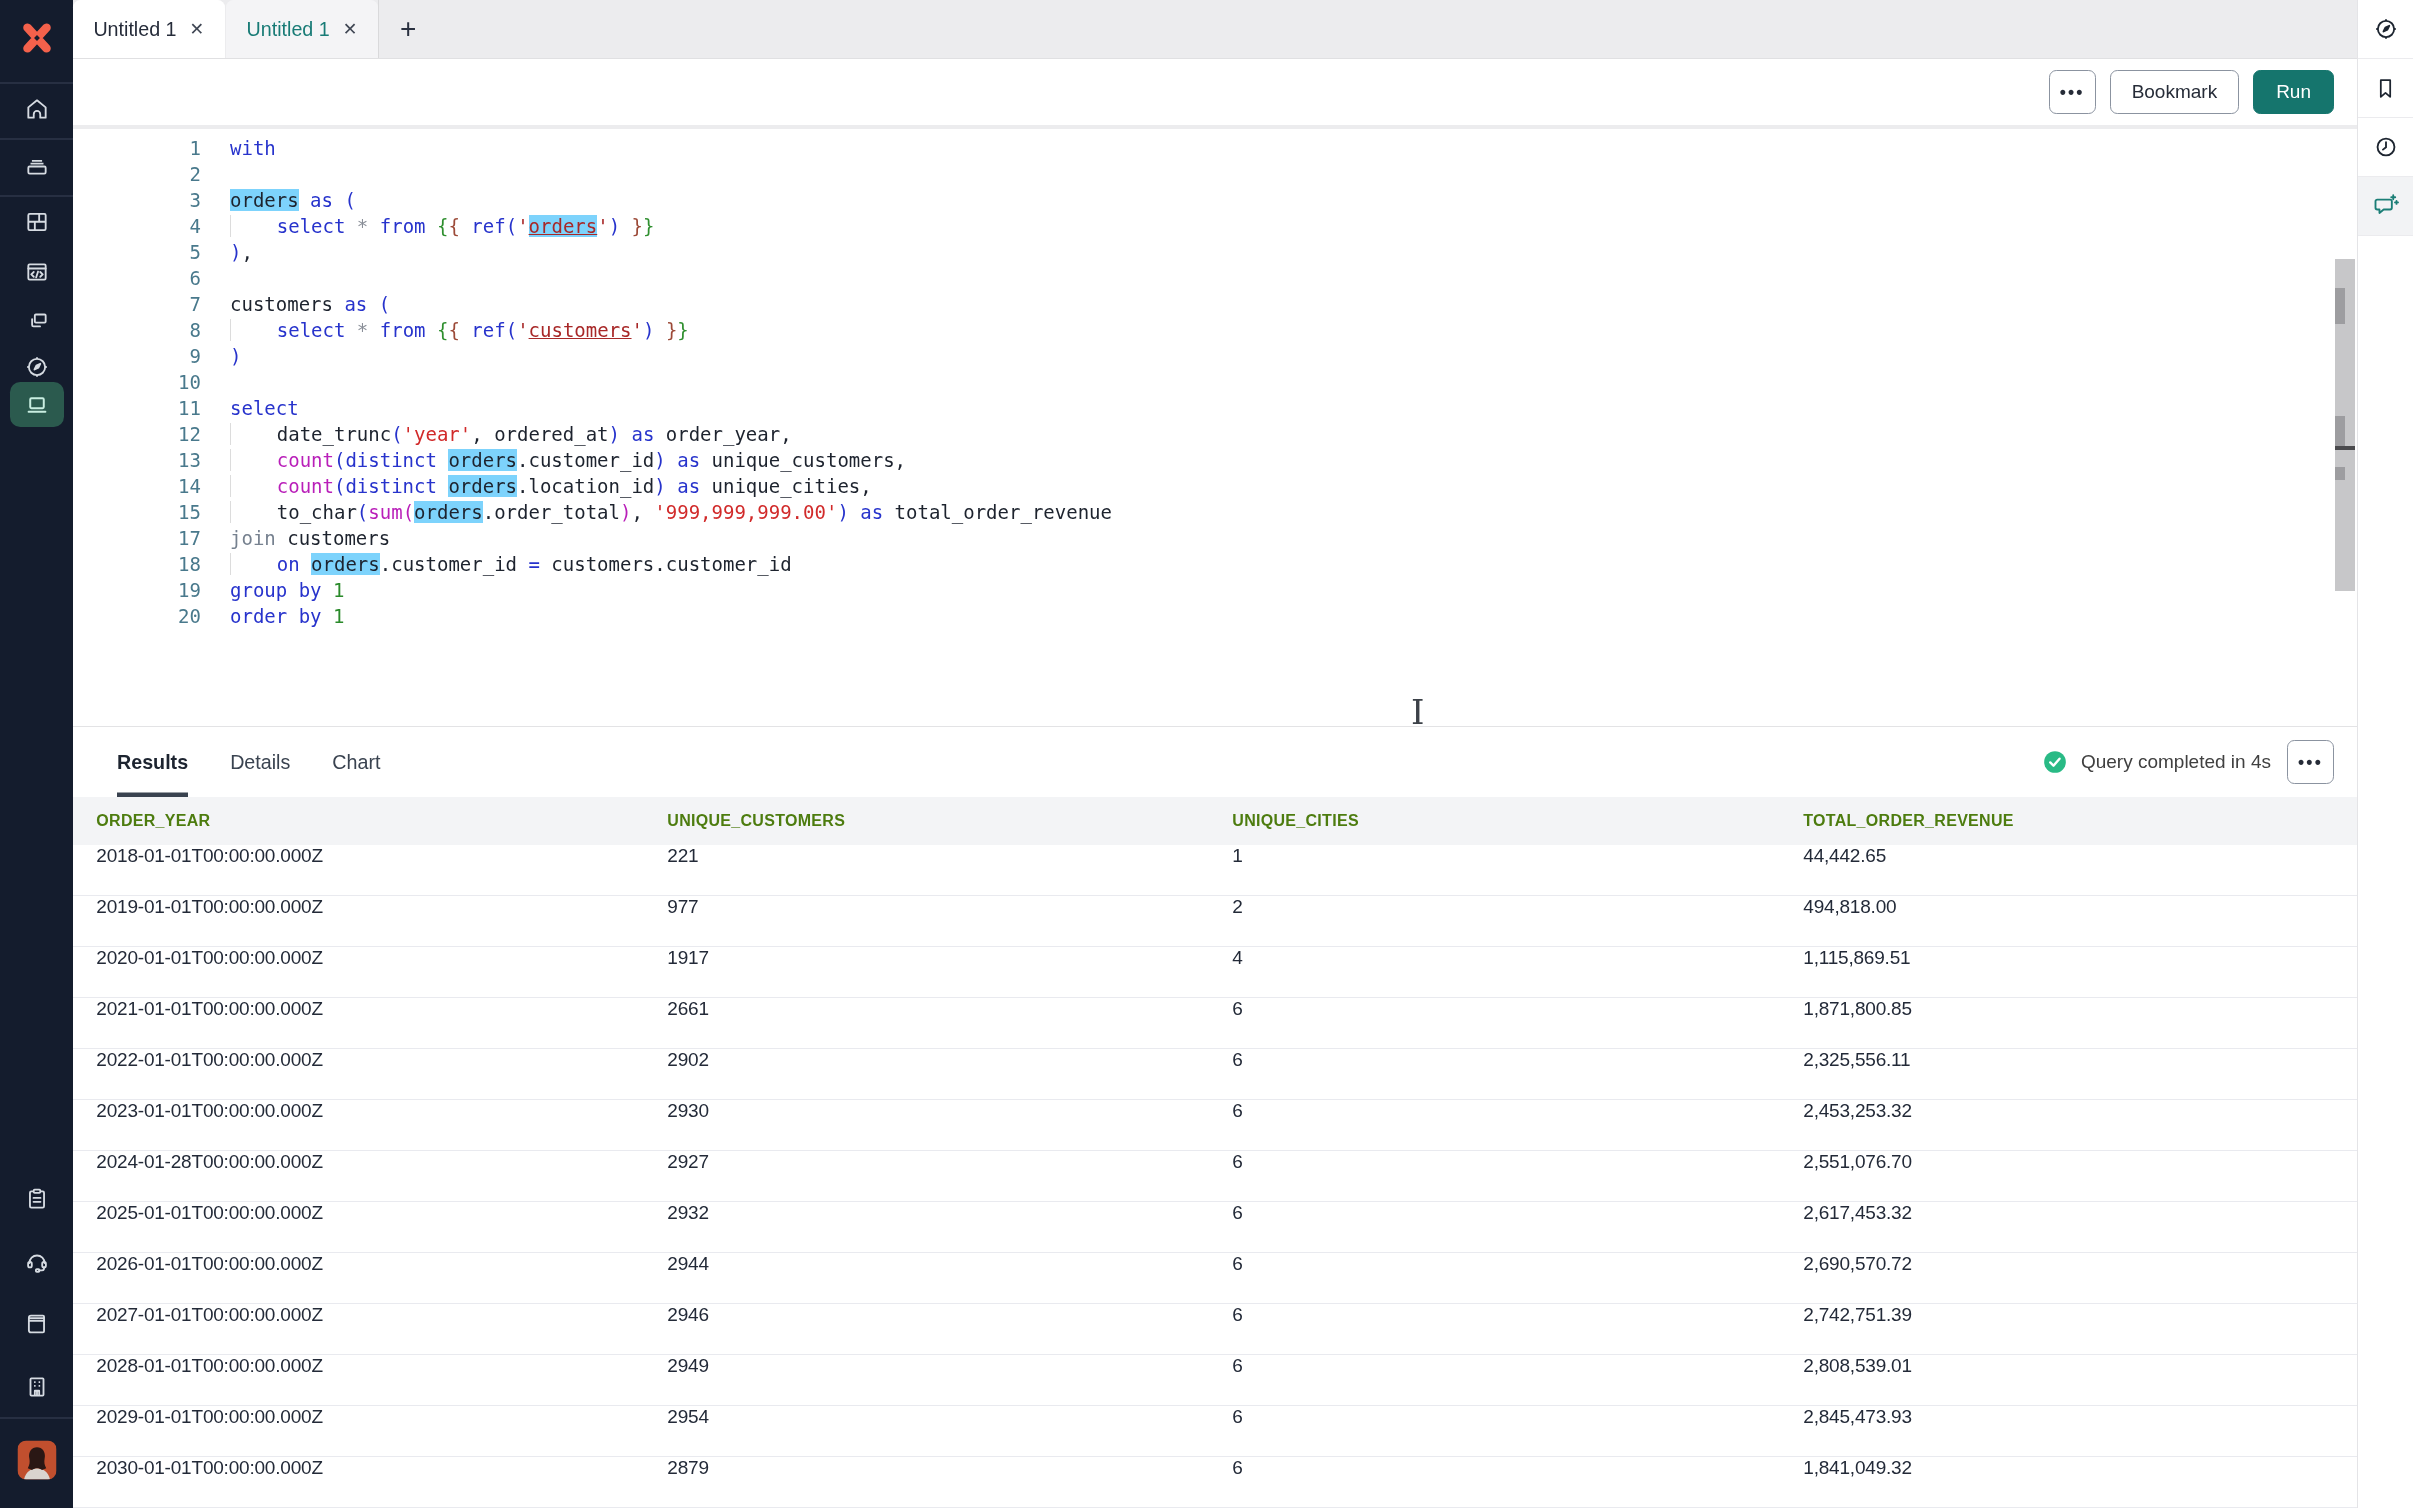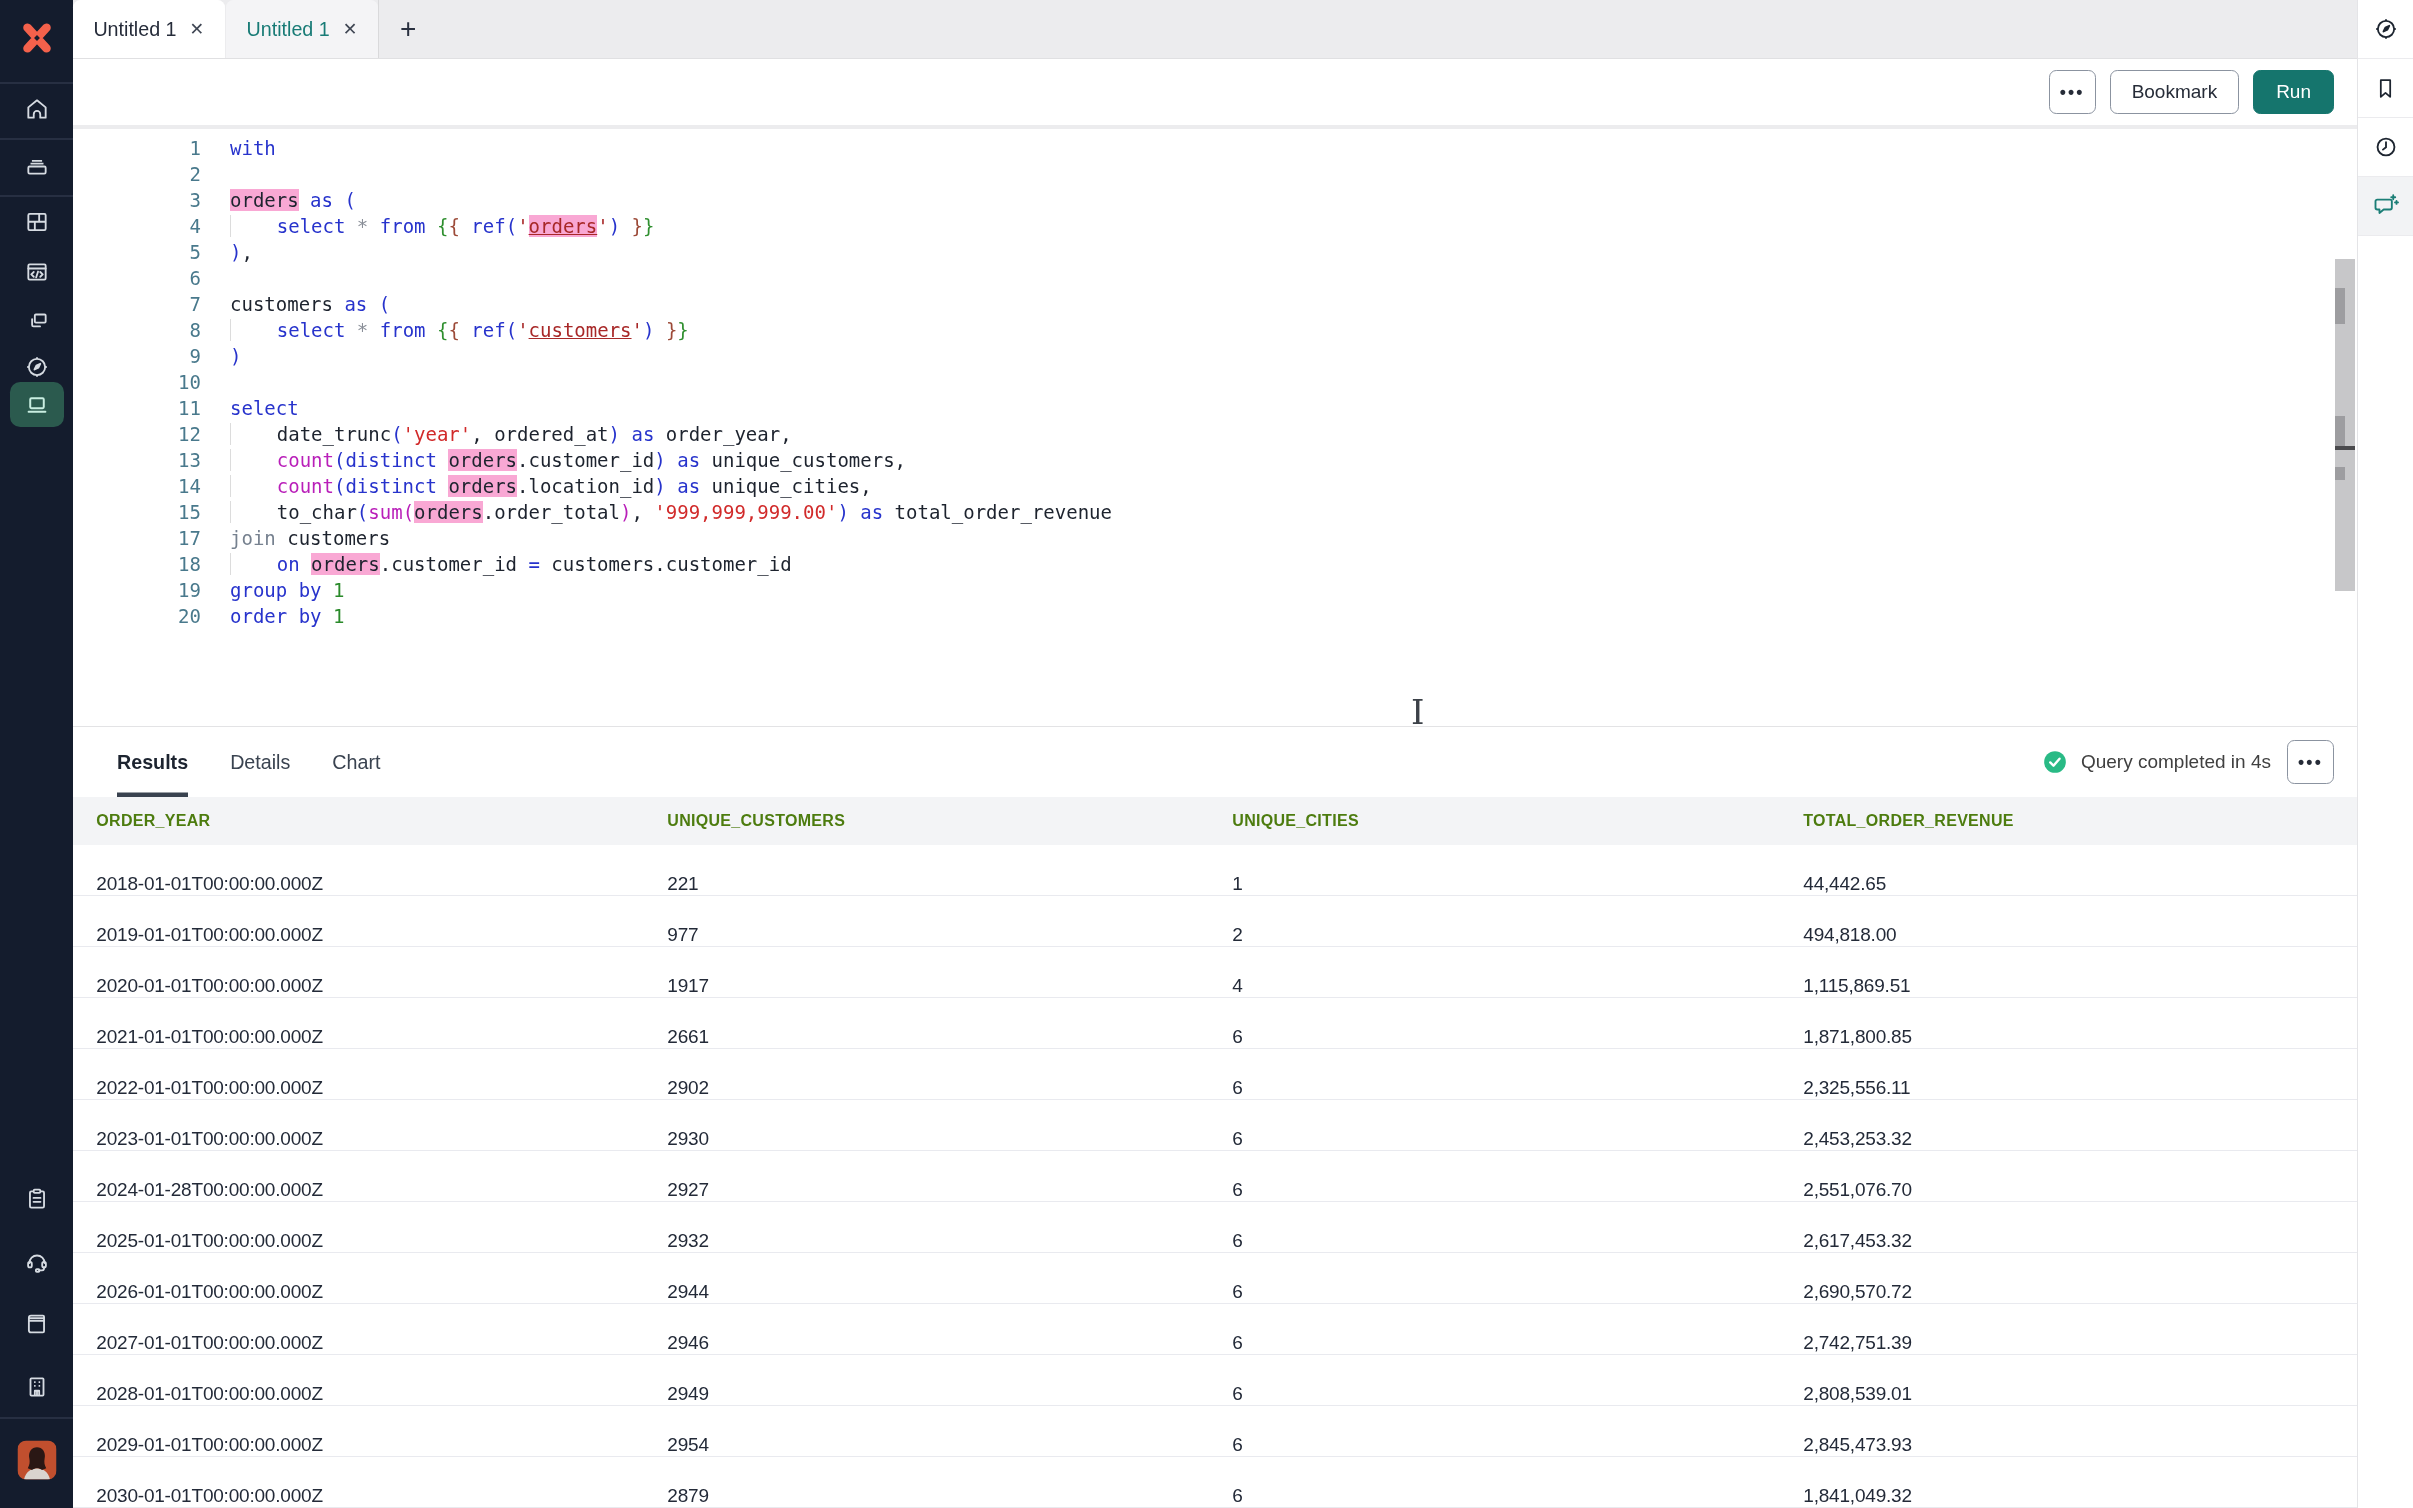--- a/index.html
+++ b/index.html
@@ -32,38 +32,38 @@
   
   .editor{position:relative;flex:1 1 auto;background:#fff;padding-top:5.8px;overflow:hidden;
           font-family:"DejaVu Sans Mono",monospace;font-size:19px;}
   .line{display:flex;height:26px;line-height:26px;white-space:pre;}
   .ln{width:128px;text-align:right;color:#49798c;flex:0 0 128px;}
   .lcode{margin-left:29px;color:#1d232e;}
   .line.cur{background:#fbfbfb;box-shadow:0 -1.5px 0 #e9e9ea,0 1.5px 0 #e9e9ea;}
   .line.cur .ln{color:#1f566b;font-weight:700;}
   .tk.kw{color:#2733cc;} .tk.fn{color:#b91fb9;} .tk.str{color:#d12a2a;}
   .tk.ref{color:#a82828;text-decoration:underline;} .tk.refq{color:#a82828;}
-  .tk.hl{background:#f9a8d4;} .tk.g{color:#2f8f2f;} .tk.br{color:#9c4a38;}
+  .tk.hl{background:#7dd3fc;} .tk.g{color:#2f8f2f;} .tk.br{color:#9c4a38;}
   .tk.gr{color:#8a8f98;} .tk.dim{color:#76818f;} .tk.num{color:#2a8a2a;} .tk.id{color:#1d232e;}
   .tk.ind{border-left:1.5px solid #dcdcdc;}
   .caret{display:inline-block;width:2.2px;height:22px;background:#15181d;vertical-align:-4.4px;}
   .scrollbar{position:absolute;top:130px;right:2.2px;width:19.7px;height:332px;background:#c7c7c9;}
   .scrollbar .m{position:absolute;left:0;width:10.2px;background:#9d9da0;}
   .scrollbar .dark{position:absolute;left:0;width:19.7px;height:3.6px;background:#4a4a4d;}
   .ibeam{position:absolute;left:1338px;top:563px;font-family:"DejaVu Serif",serif;font-size:34px;color:#3c4148;}
   
   .results{border-top:1.5px solid #e3e3e5;background:#fff;flex:0 0 auto;}
   .rtabrow{height:70px;display:flex;align-items:stretch;padding:0 23px 0 44px;}
   .rtab{display:flex;align-items:center;font-size:19.7px;color:#3a4350;margin-right:42px;}
   .rtab.active{color:#1d2430;font-weight:700;box-shadow:inset 0 -4.4px 0 #39424f;}
   .rstatus{margin-left:auto;display:flex;align-items:center;gap:13px;}
   .rstatus .txt{font-size:19px;color:#404040;}
   .thead{height:48px;background:#f3f4f6;display:flex;align-items:center;
          font-size:16px;font-weight:700;color:#4d7c0f;letter-spacing:0.3px;}
-  .trow{height:50px;display:flex;align-items:flex-end;border-bottom:1.5px solid #e9eaef;
+  .trow{height:50px;display:flex;align-items:flex-start;border-bottom:1.5px solid #e9eaef;
         font-size:19px;color:#232a38;letter-spacing:-0.2px;}
   .thead,.trow{padding-left:14.6px;padding-right:55px;}
   .tc0{width:571px;} .tc1{width:565px;} .tc2{width:571px;} .tc3{flex:1;}
   .tcell{padding-left:8.7px;box-sizing:border-box;overflow:hidden;white-space:nowrap;}
   
   .rrail{width:55px;flex:0 0 55px;border-left:1.5px solid #e4e4e7;background:#fff;display:flex;flex-direction:column;}
   .rcell{height:58px;display:flex;align-items:center;justify-content:center;color:#1d2530;border-bottom:1.5px solid #ebebee;}
   .rcell.active{background:#f2f3f5;color:#1b7e76;}
   svg{display:block;}
 </style>

